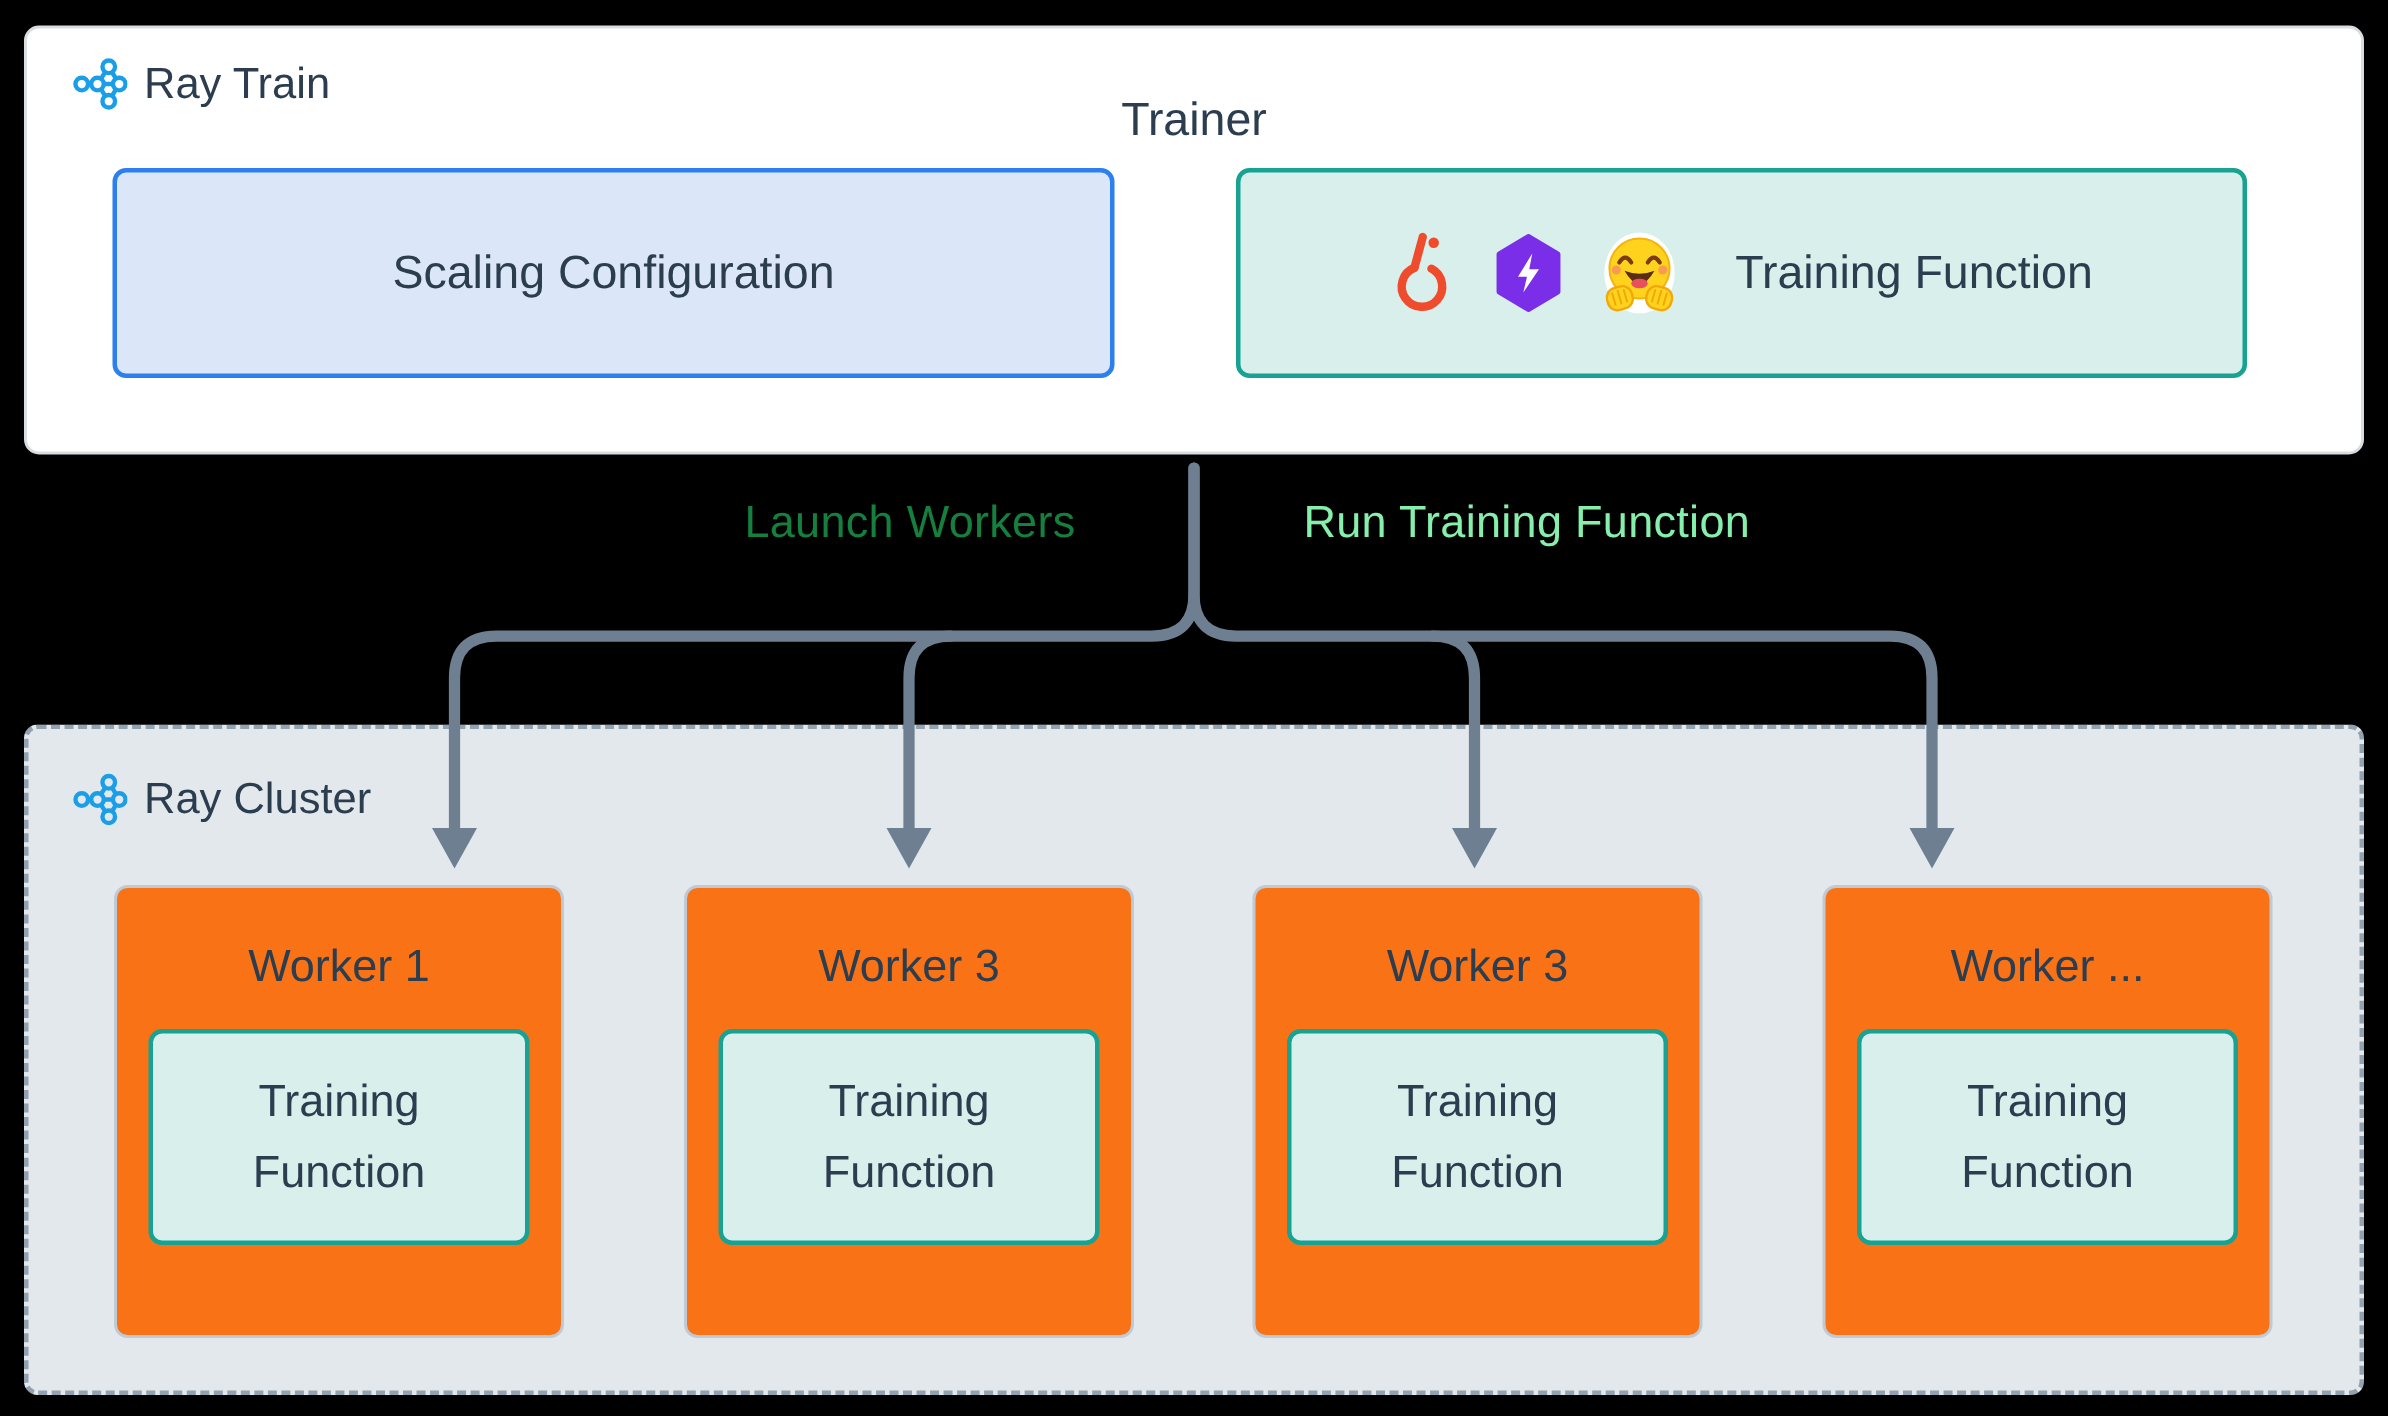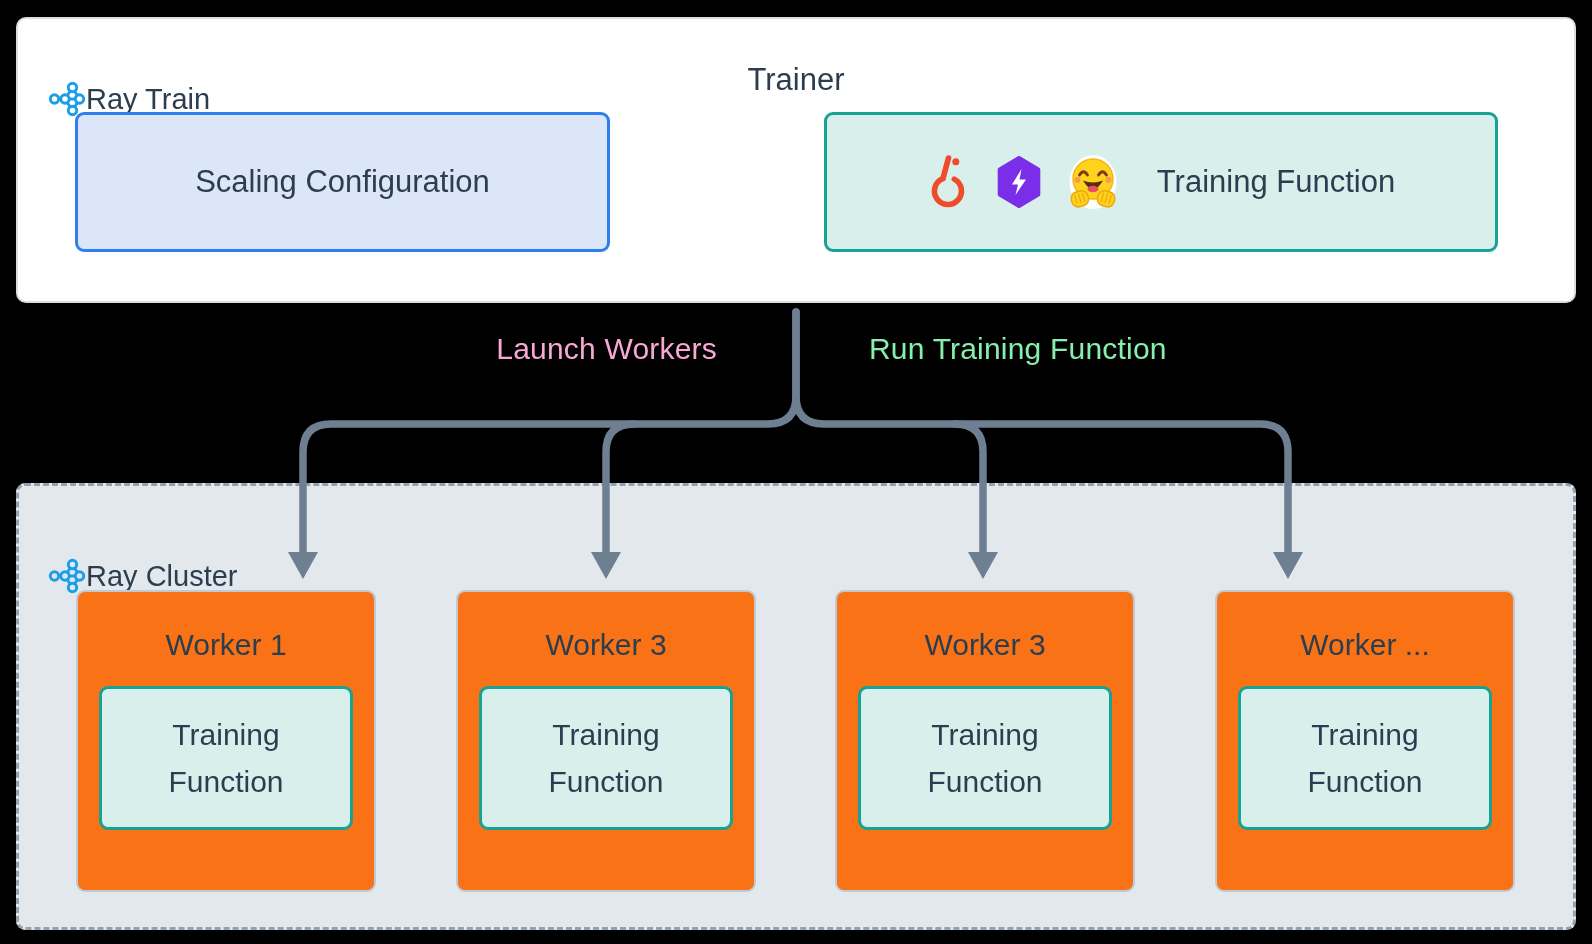--- a/index.html
+++ b/index.html
@@ -7,42 +7,42 @@
     position:relative; width:1592px; height:944px; background:#000;
     font-family:"Liberation Sans", sans-serif; color:#2b3d4f; overflow:hidden;
   }
   .abs { position:absolute; box-sizing:border-box; }
 
   
   #rayTrain {
     left:16px; top:17px; width:1560px; height:286px;
     background:#ffffff; border:2px solid #d8dde2; border-radius:10px;
   }
-  .brand { position:absolute; display:flex; align-items:center; gap:1px;
-           font-size:29px; font-weight:500; color:#2b3d4f;margin-top:43px; }
+  .brand { position:absolute; display:flex; align-items:center; gap:11px;
+           font-size:29px; font-weight:500; color:#2b3d4f; }
   #rayTrain .brand { left:30px; top:18px; }
   .trainer-title { position:absolute; left:0; right:0; top:27px; text-align:center;
                    font-size:31px; font-weight:400;margin-top:16px; }
   .scaling-box {
-    position:absolute; left:57px; top:93px; width:535px; height:140px; box-sizing:border-box;
+    position:absolute; left:57px; top:93px; width:668px; height:140px; box-sizing:border-box;
     background:#dbe7f8; border:3px solid #2e7fee; border-radius:9px;
     display:flex; align-items:center; justify-content:center;
     font-size:31px; font-weight:500;
   }
   .training-box {
     position:absolute; left:806px; top:93px; width:674px; height:140px; box-sizing:border-box;
     background:#d9efeb; border:3px solid #17a293; border-radius:9px;
     display:flex; align-items:center; justify-content:center; gap:27px;
     font-size:31px; font-weight:500;
   }
   .training-box .fn-label { margin-left:13px; }
 
   
   .launch-label { position:absolute; top:332px; right:875px; font-size:30px;
-                  font-weight:500; color:#f9a8d4; letter-spacing:0.2px; }
+                  font-weight:500; color:#15803d; letter-spacing:0.2px; }
   .run-label { position:absolute; top:332px; left:869px; font-size:30px;
                font-weight:500; color:#86efac; letter-spacing:0.2px; }
 
   
   #connector { position:absolute; left:0; top:0; z-index:6; pointer-events:none; }
 
   
   #rayCluster {
     left:16px; top:483px; width:1560px; height:447px;
     background:#e3e8ec; border:3px dashed #93a2b0; border-radius:9px;padding-left:24px;

